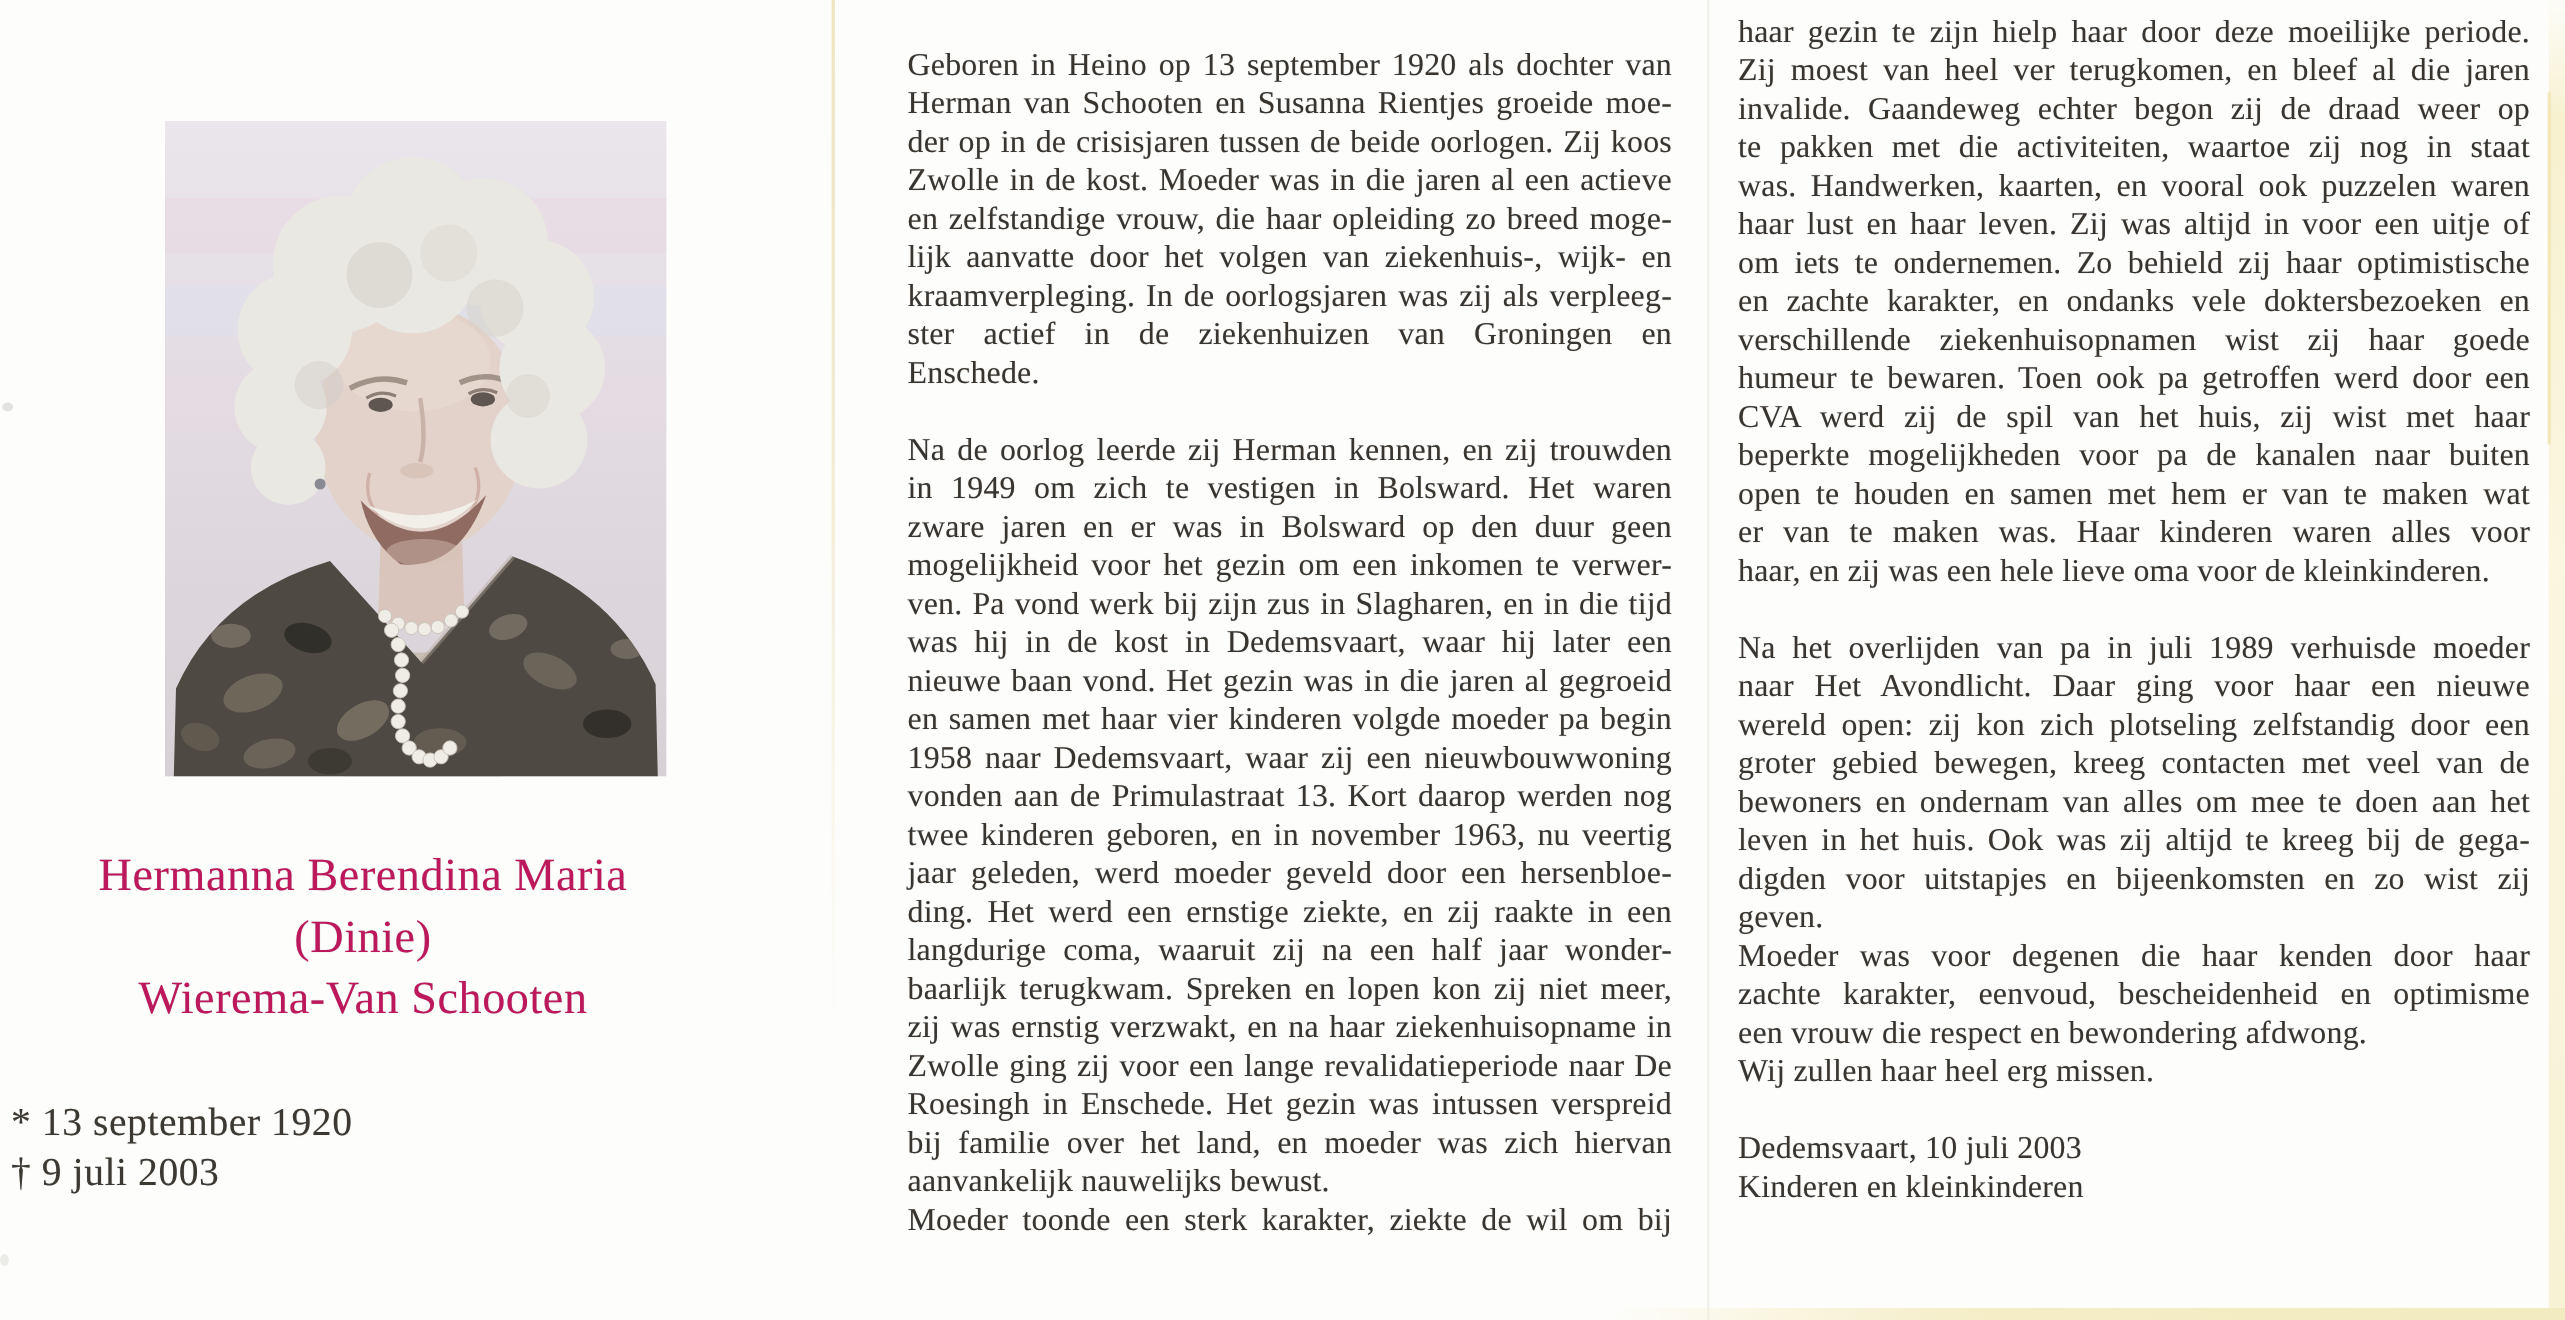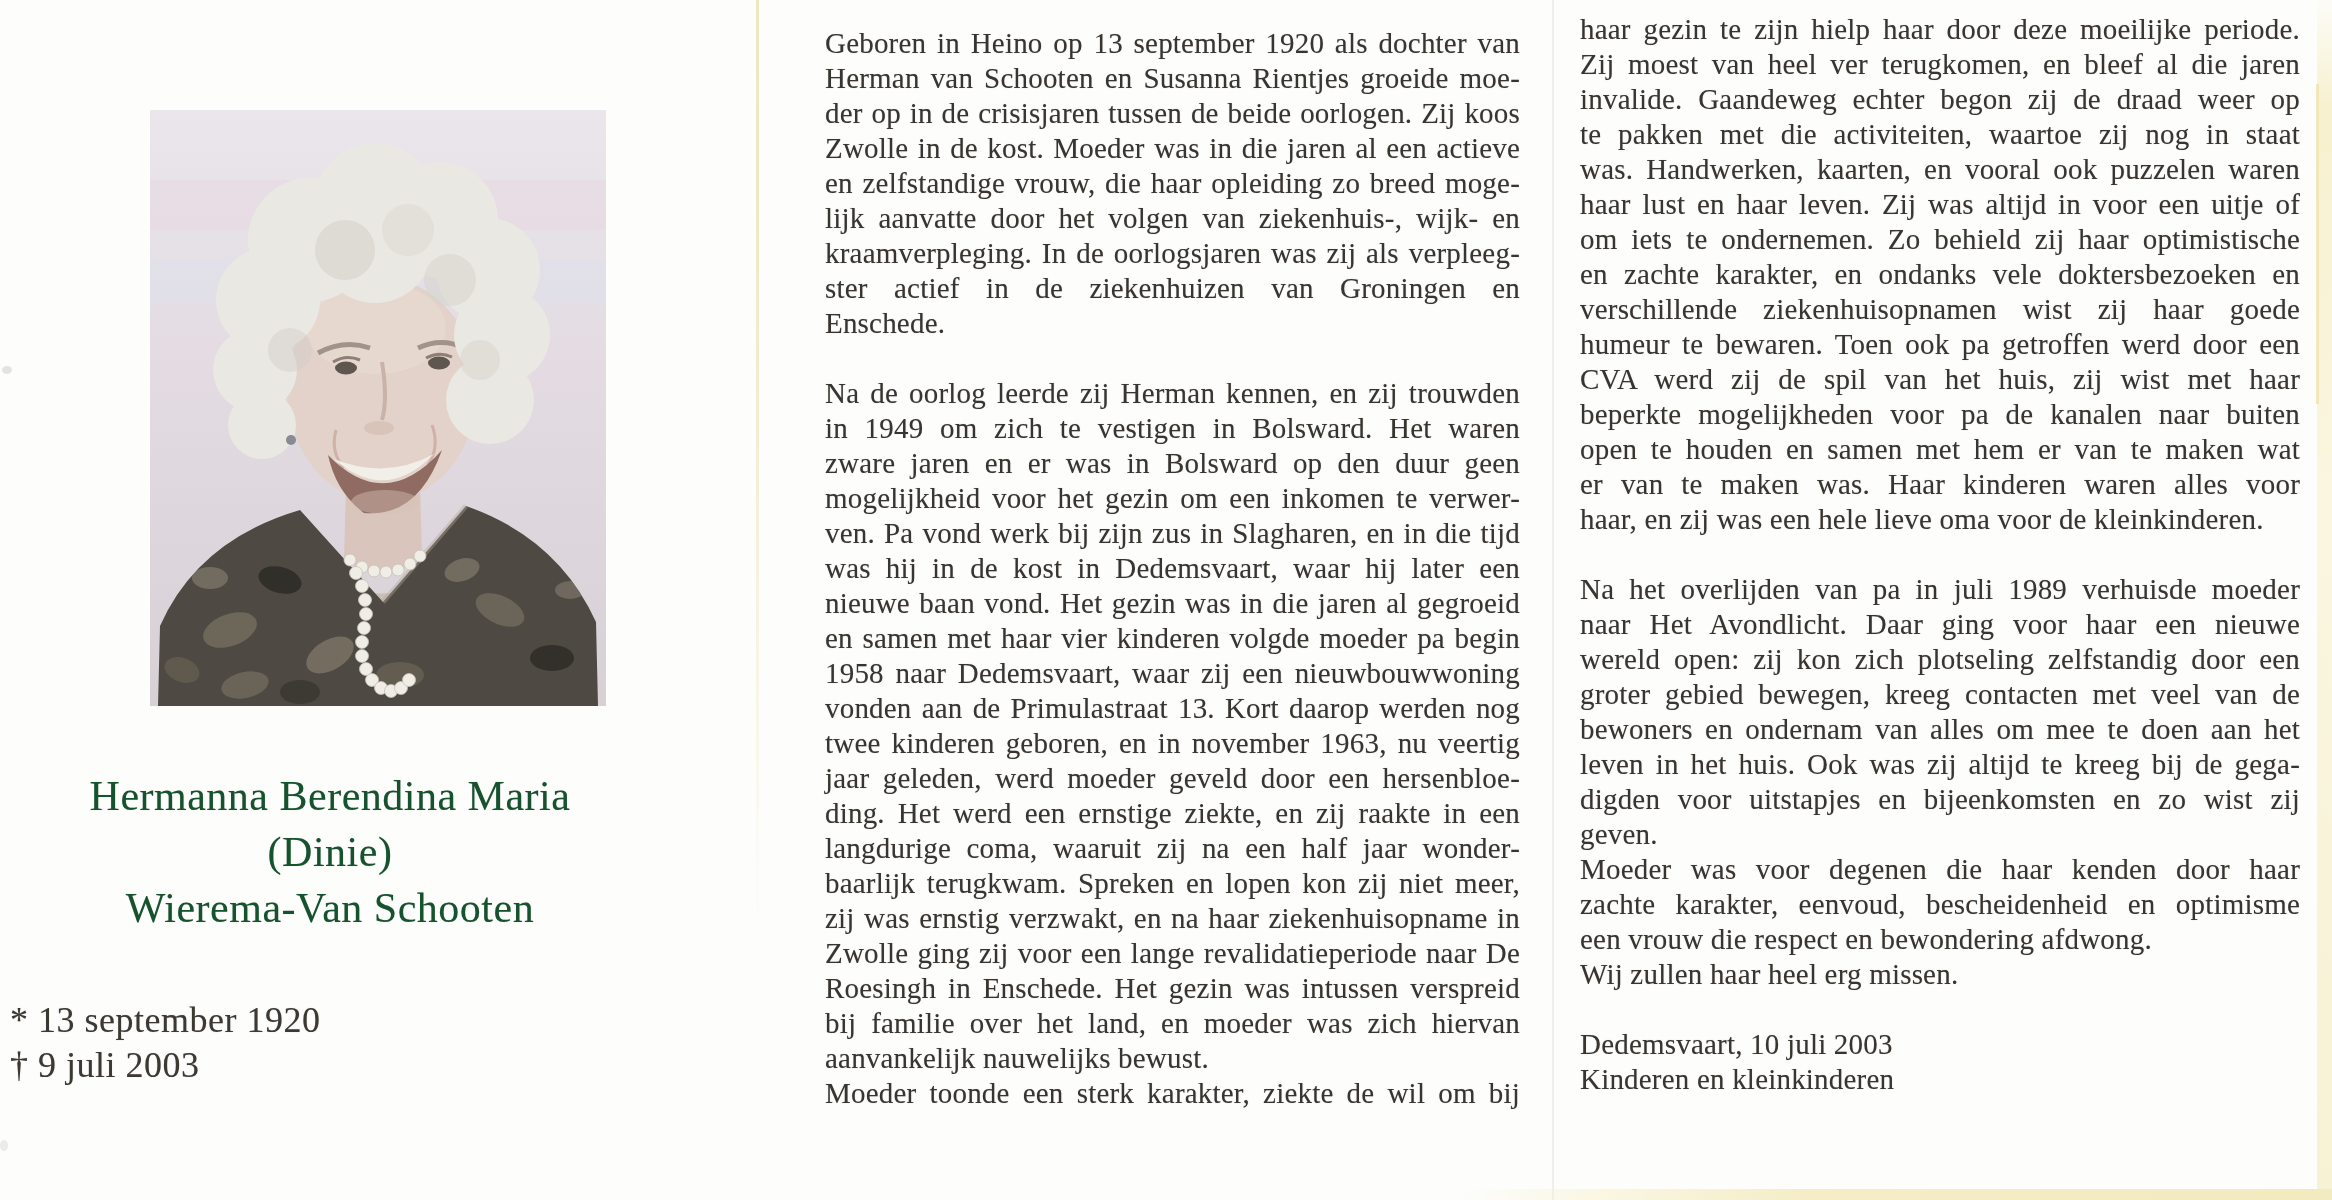--- a/index.html
+++ b/index.html
@@ -6,28 +6,28 @@
   .scan{
     position:relative;width:2332px;height:1200px;overflow:hidden;
     background:#fdfdfc;
     font-family:"Liberation Serif","DejaVu Serif",serif;
     color:#37342f;
   }
   
   .photo-wrap{position:absolute;left:150px;top:110px;width:456px;height:596px;}
   .photo-wrap svg{display:block;width:456px;height:596px;}
   .name-block{position:absolute;left:10px;top:768px;width:640px;text-align:center;}
-  .name-line{font-size:42px;line-height:56px;letter-spacing:.5px;color:#14532d;
+  .name-line{font-size:42px;line-height:56px;letter-spacing:.5px;color:#be185d;
              text-shadow:0 0 1px rgba(90,86,80,.35);}
   .dates-block{position:absolute;left:10px;top:998px;width:640px;text-align:left;}
   .date-line{font-size:36px;line-height:45px;letter-spacing:.5px;color:#3c3933;
              text-shadow:0 0 1px rgba(90,86,80,.35);}
   
   .col{position:absolute;}
-  #col-middle{left:825px;top:26px;width:695px;font-family:Liberation Serif, serif;}
+  #col-middle{left:825px;top:42px;width:695px;font-family:Liberation Serif, serif;}
   #col-right{left:1580px;top:12px;width:720px;}
   .tline{
     height:35px;line-height:35px;font-size:29px;white-space:nowrap;
     letter-spacing:.2px;color:#383530;
     text-shadow:0 0 1px rgba(90,86,80,.38);
   }
   .tline.just{text-align:justify;text-align-last:justify;text-justify:inter-word;}
   .tline.gap{margin-top:35px;}
   
   .fold-1{position:absolute;left:756px;top:0;width:3px;height:1200px;

